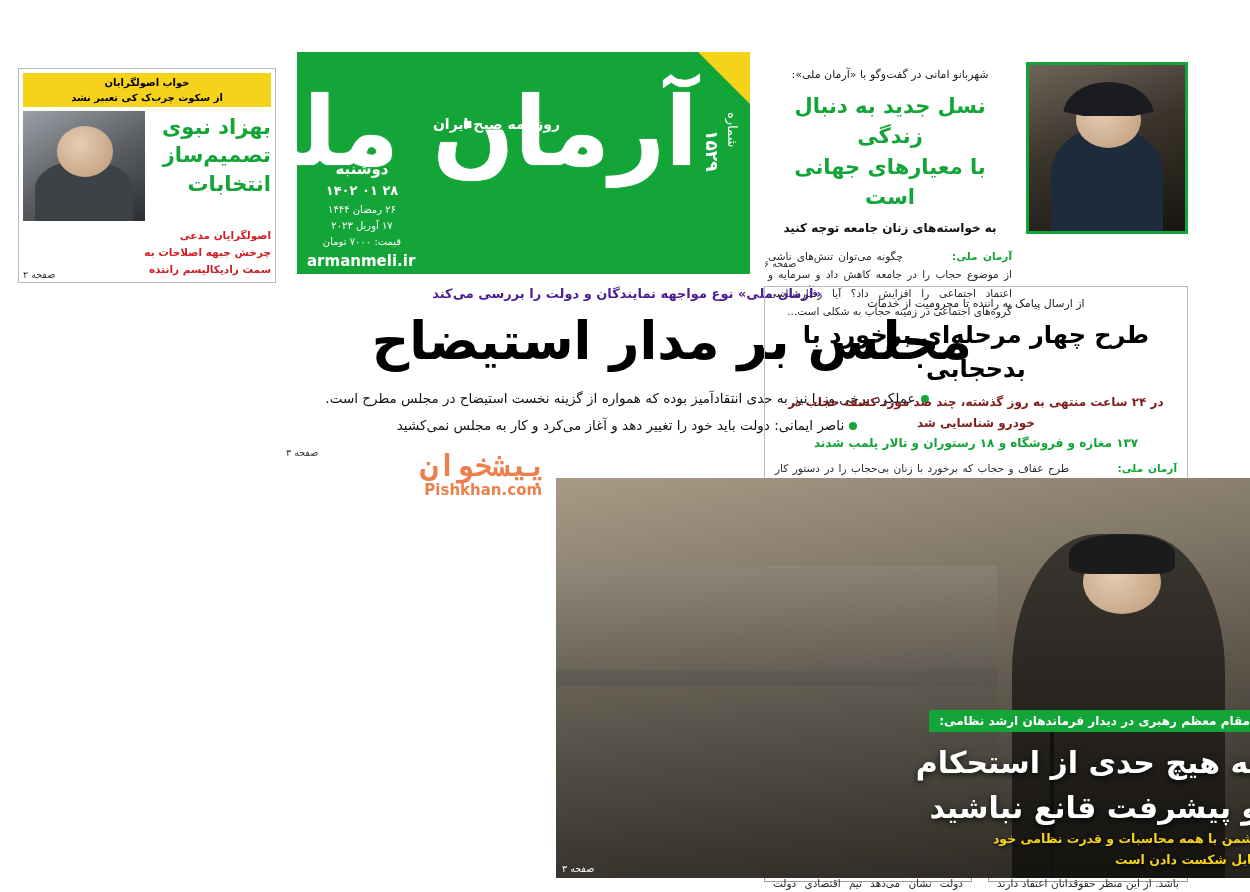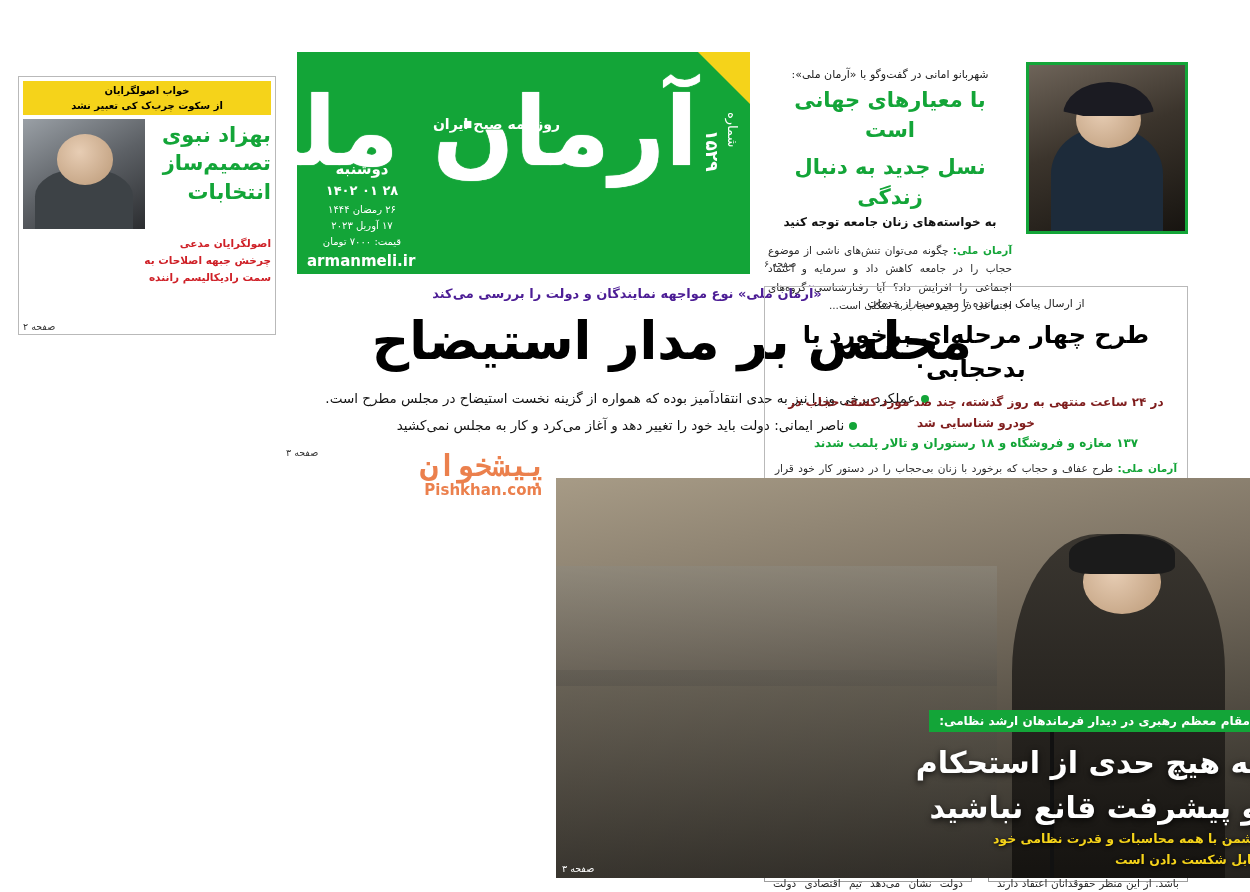--- a/index.html
+++ b/index.html
@@ -90,21 +90,21 @@
   }
 
   
   .box { position: absolute; }
   .thin-border { border: 1px solid #b9b9b9; }
 
   .kicker { font-size: 11px; color: #222; text-align: center; line-height: 1.7; }
   .headline { font-weight: bold; color: #000; text-align: center; line-height: 1.45; }
   .subhead { font-size: 12px; color: #111; text-align: center; line-height: 1.7; font-weight: bold;}
   .body-txt { font-size: 10.5px; color: #2a2a2a; line-height: 1.75; text-align: justify; }
-  .lead-in { color: #13a538; font-weight: bold; }
+  .lead-in { color: #13a538; font-weight: bold; margin-left: 44px; }
   .page-ref {
     font-size: 9.5px; color: #333; text-align: left;
   }
   .sep-diamond {
     text-align: center; color: #777; font-size: 9px; line-height: 6px;
   }
 
   
   .photo { background: #cfcfcf; overflow: hidden; position: relative; }
   .photo.p1 { background: linear-gradient(160deg,#6e6459 0%,#3b342c 45%,#171410 100%); }
@@ -119,21 +119,21 @@
   }
   .figure {
     position:absolute; border-radius: 45% 45% 0 0;
     background: #2c2a28;
   }
 
   
   .tr-box { top: 62px; right: 62px; width: 424px; height: 205px; }
 
   
-  .tl-box { top: 76px; left: 18px; width: 258px; height: 259px; }
+  .tl-box { top: 68px; left: 18px; width: 258px; height: 215px; }
   .promo-band {
     background: #f5d31a; color: #000; font-size: 10px; font-weight: bold;
     text-align: center; padding: 2px 0; line-height: 1.5;
   }
   .promo-head {
     color: #13a538; font-size: 21px; font-weight: bold; text-align: right;
     line-height: 1.35;
   }
   .promo-foot {
     color: #cf2027; font-size: 10.5px; font-weight: bold; text-align: right; line-height: 1.6;
@@ -208,23 +208,23 @@
   </div>
 
   <div class="box tr-box">
     <div class="photo p1" style="position:absolute; top:0; right:0; width:162px; height:172px; border:3px solid #13a538;">
       <div class="figure" style="left:14%; bottom:0; width:72%; height:62%; background:#1d2b3a;"></div>
       <div class="face" style="left:30%; top:16%; width:42%; height:34%;"></div>
       <div style="position:absolute; left:22%; top:10%; width:58%; height:40%; border-radius:50% 50% 40% 40%; background:#1b1b22; clip-path: polygon(0 0,100% 0,100% 45%,78% 52%,22% 52%,0 45%);"></div>
     </div>
     <div style="position:absolute; top:4px; right:176px; width:244px;">
       <div class="kicker">شهربانو امانی در گفت‌وگو با «آرمان ملی»:</div>
+      <div class="headline" style="font-size:21px; color:#13a538; margin-top:6px;">نسل جدید به دنبال زندگی</div>
       <div class="headline" style="font-size:21px; color:#13a538;">با معیارهای جهانی است</div>
-      <div class="headline" style="font-size:21px; color:#13a538; margin-top:6px;">نسل جدید به دنبال زندگی</div>
-      <div class="subhead" style="margin-top:0;">به خواسته‌های زنان جامعه توجه کنید</div>
+      <div class="subhead" style="margin-top:6px;">به خواسته‌های زنان جامعه توجه کنید</div>
       <div class="body-txt" style="margin-top:8px;">
         <span class="lead-in">آرمان ملی:</span>
         <span>چگونه می‌توان تنش‌های ناشی از موضوع حجاب را در جامعه کاهش داد و سرمایه و اعتماد اجتماعی را افزایش داد؟ آیا رفتارشناسی گروه‌های اجتماعی در زمینه حجاب به شکلی است...</span>
       </div>
     </div>
     <div class="page-ref" style="position:absolute; bottom:-2px; left:0;">صفحه ۶</div>
   </div>
 
   <div class="box tl-box thin-border" style="padding:4px;">
     <div class="promo-band">

